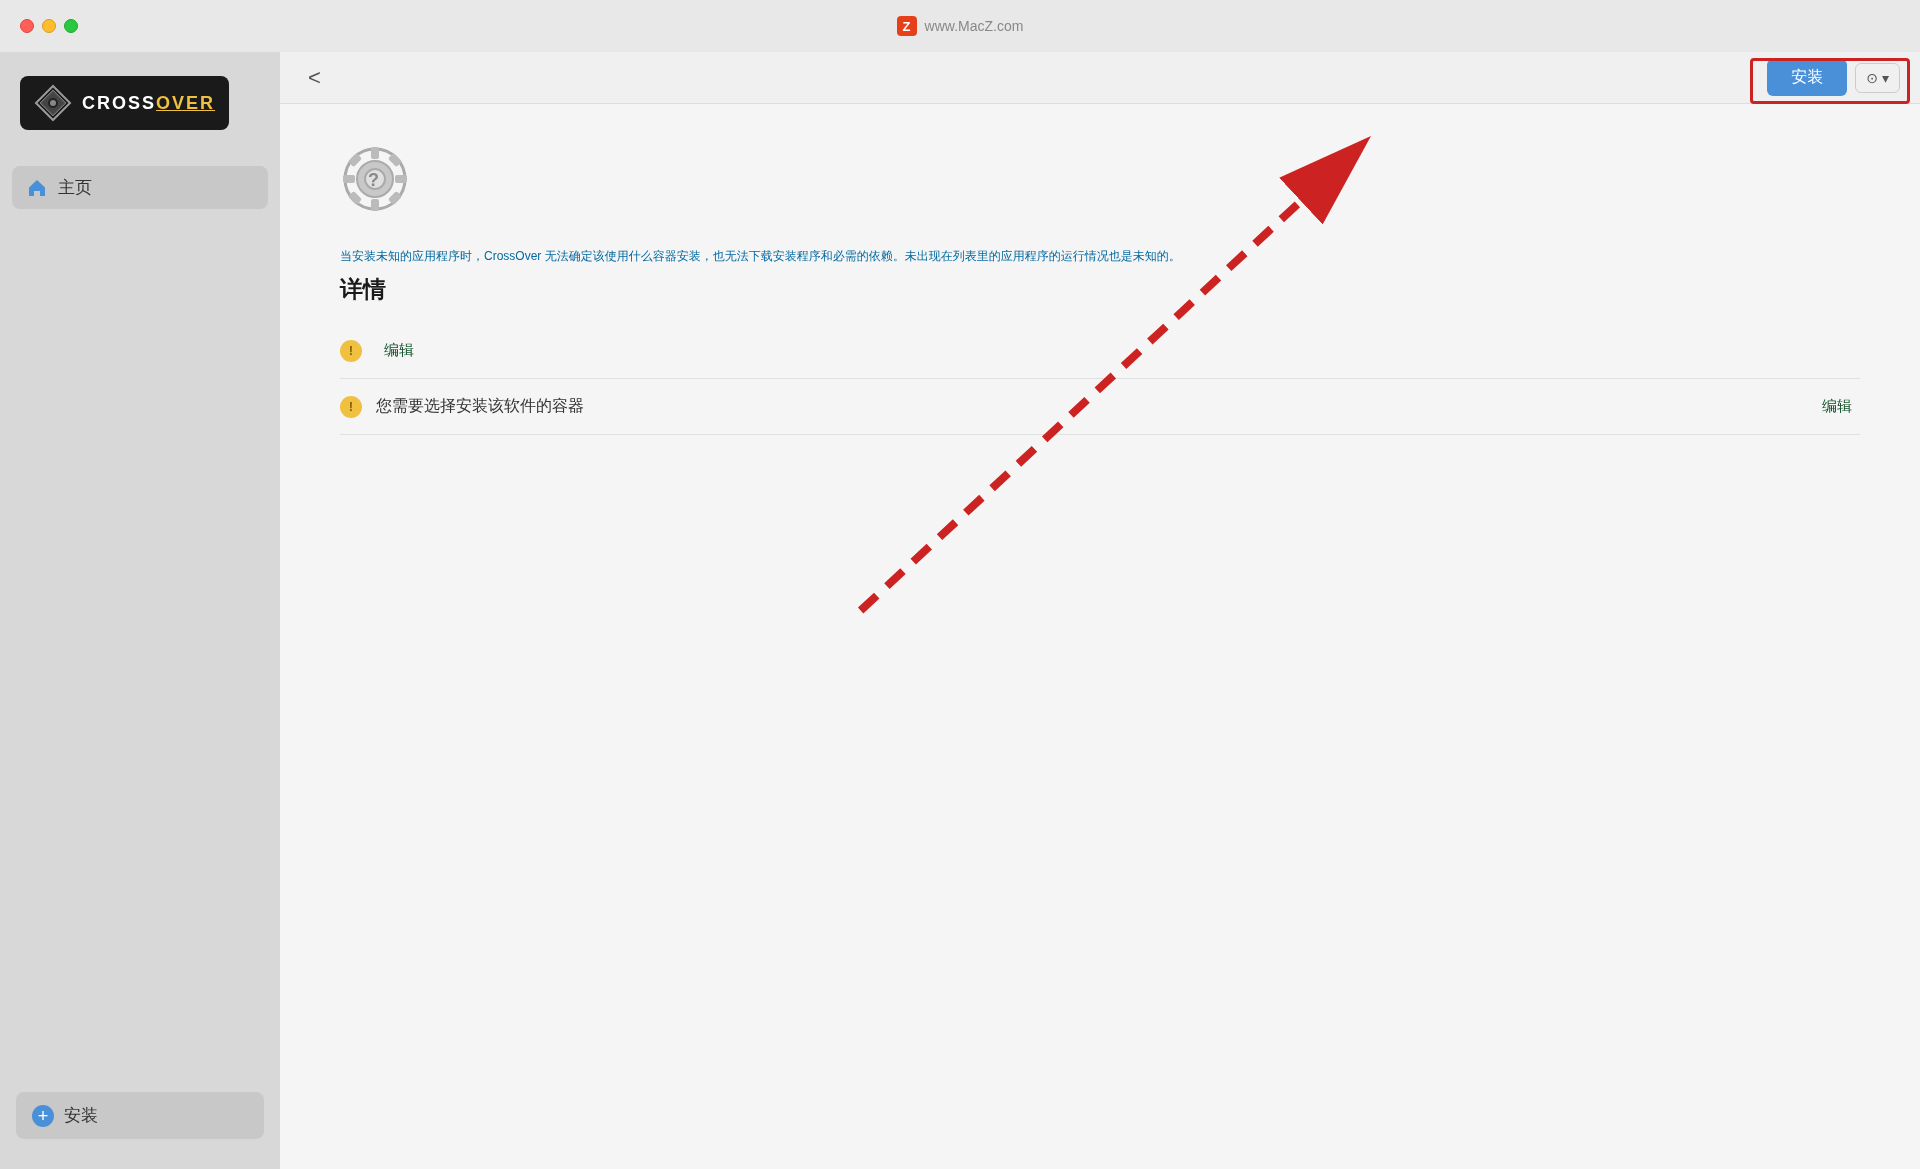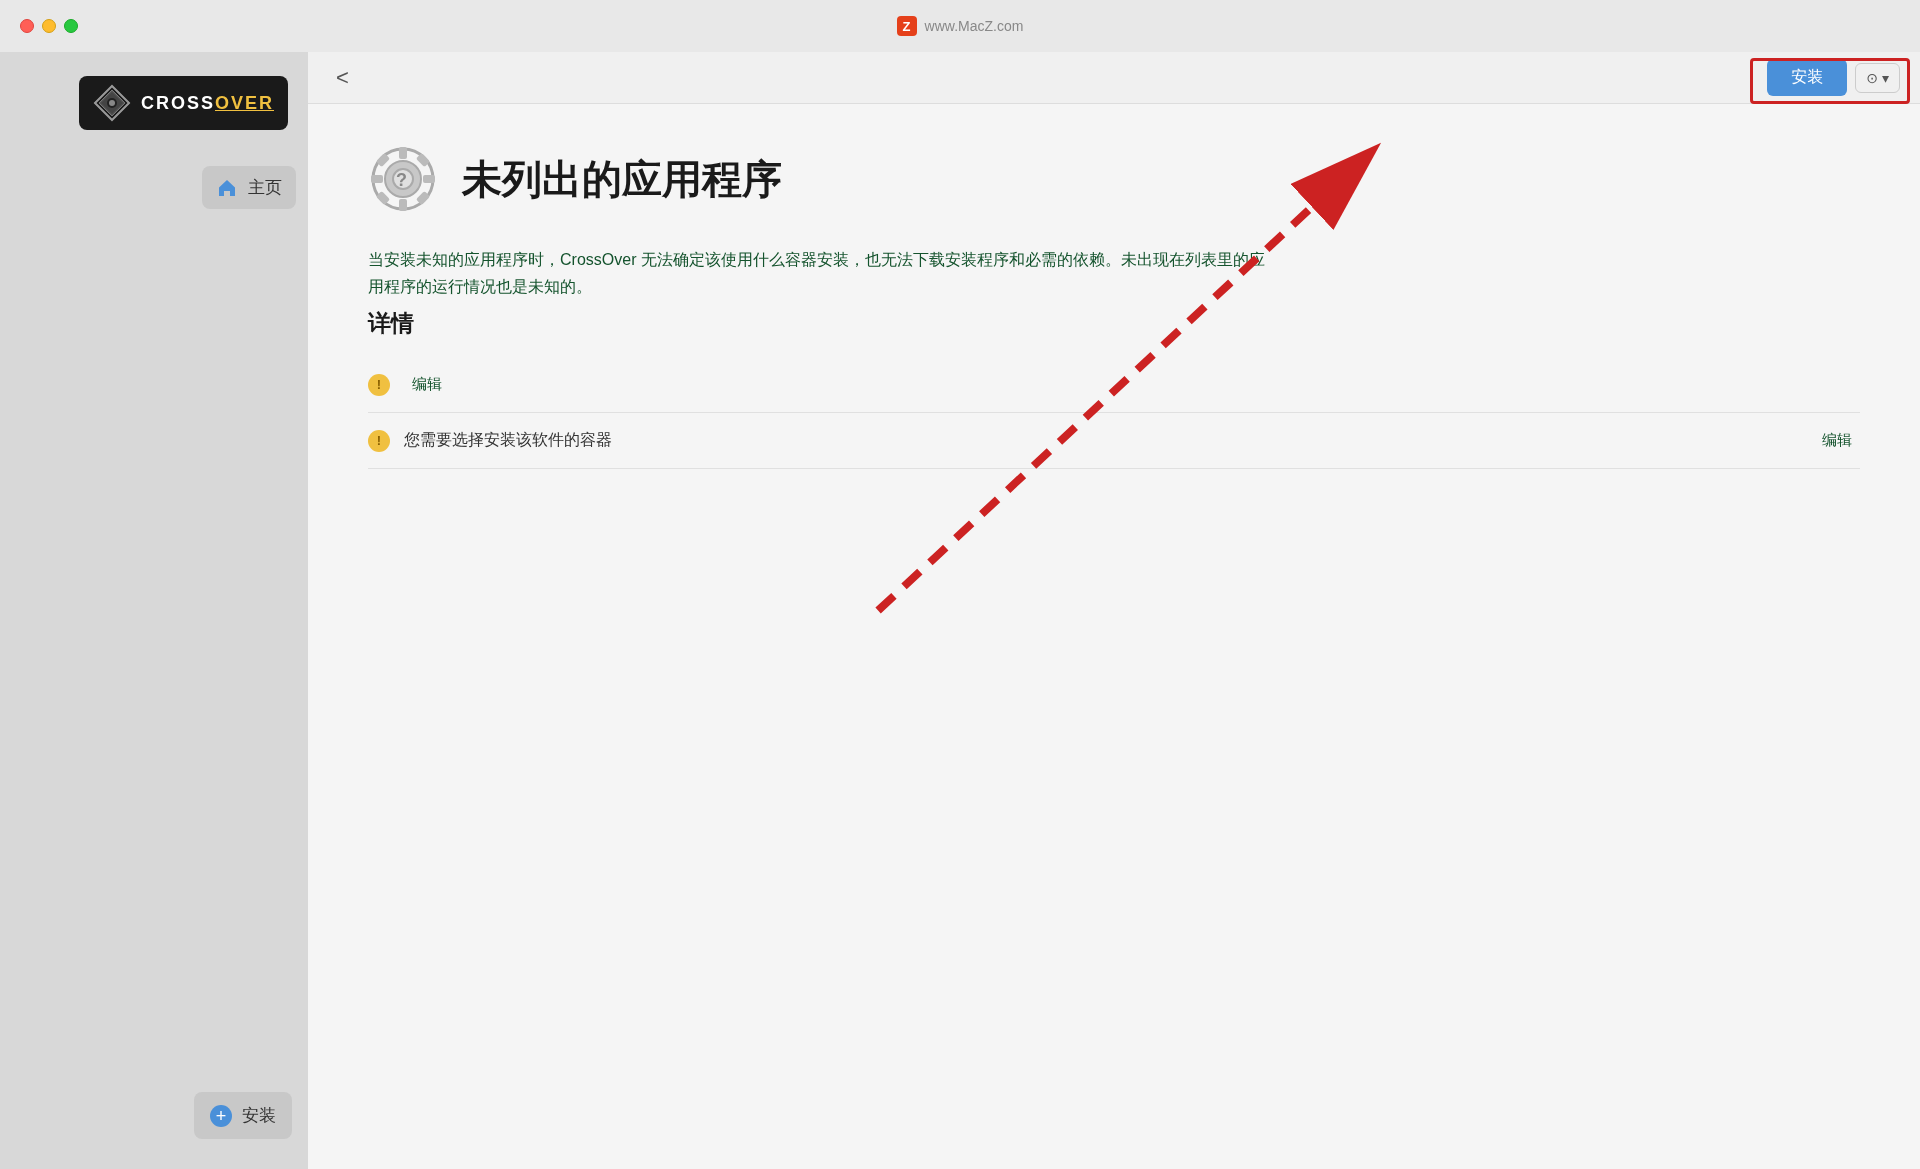--- a/index.html
+++ b/index.html
@@ -68,27 +68,26 @@
 
     
     .app-body {
       display: flex;
       flex: 1;
       overflow: hidden;
     }
 
     
     .sidebar {
-      width: 308px;
+      width: 280px;
       background: #d8d8d8;
       display: flex;
       flex-direction: column;
       flex-shrink: 0;
       padding: 0;
-      align-items: flex-end;
     }
 
     .sidebar-logo {
       padding: 24px 20px 28px;
       display: flex;
       align-items: center;
     }
 
     .logo-box {
       background: #1a1a1a;
@@ -263,22 +262,22 @@
       flex-shrink: 0;
     }
 
     .app-title {
       font-size: 40px;
       font-weight: 600;
       color: #1a1a1a;
     }
 
     .description-text {
-      font-size: 16px;
-      color: #14532d;
+      font-size: 12px;
+      color: #0369a1;
       line-height: 1.7;
       max-width: 900px;
     }
 
     .details-section {
       margin-top: 8px;
     }
 
     .details-title {
       font-size: 23px;
@@ -429,21 +428,20 @@
 
           <rect x="11" y="10" width="8" height="12" rx="2" fill="#bbb" transform="rotate(45 15 16)"></rect>
           <rect x="51" y="10" width="8" height="12" rx="2" fill="#bbb" transform="rotate(-45 55 16)"></rect>
           <rect x="11" y="48" width="8" height="12" rx="2" fill="#bbb" transform="rotate(-45 15 54)"></rect>
           <rect x="51" y="48" width="8" height="12" rx="2" fill="#bbb" transform="rotate(45 55 54)"></rect>
           <circle cx="35" cy="35" r="18" fill="#c8c8c8" stroke="#aaa" stroke-width="2"></circle>
           <circle cx="35" cy="35" r="10" fill="#e0e0e0" stroke="#aaa" stroke-width="2"></circle>
 
           <text x="28" y="42" font-size="18" fill="#888" font-family="sans-serif" font-weight="bold">?</text>
         </svg>
-        <h1 class="app-title">未列出的应用程序</h1>
       </div>
 
       <p class="description-text">当安装未知的应用程序时，CrossOver 无法确定该使用什么容器安装，也无法下载安装程序和必需的依赖。未出现在列表里的应用程序的运行情况也是未知的。</p>
 
       <div class="details-section">
         <h2 class="details-title">详情</h2>
 
         <div class="detail-item">
           <div class="warning-icon">!</div>
           <button class="detail-edit-btn">

